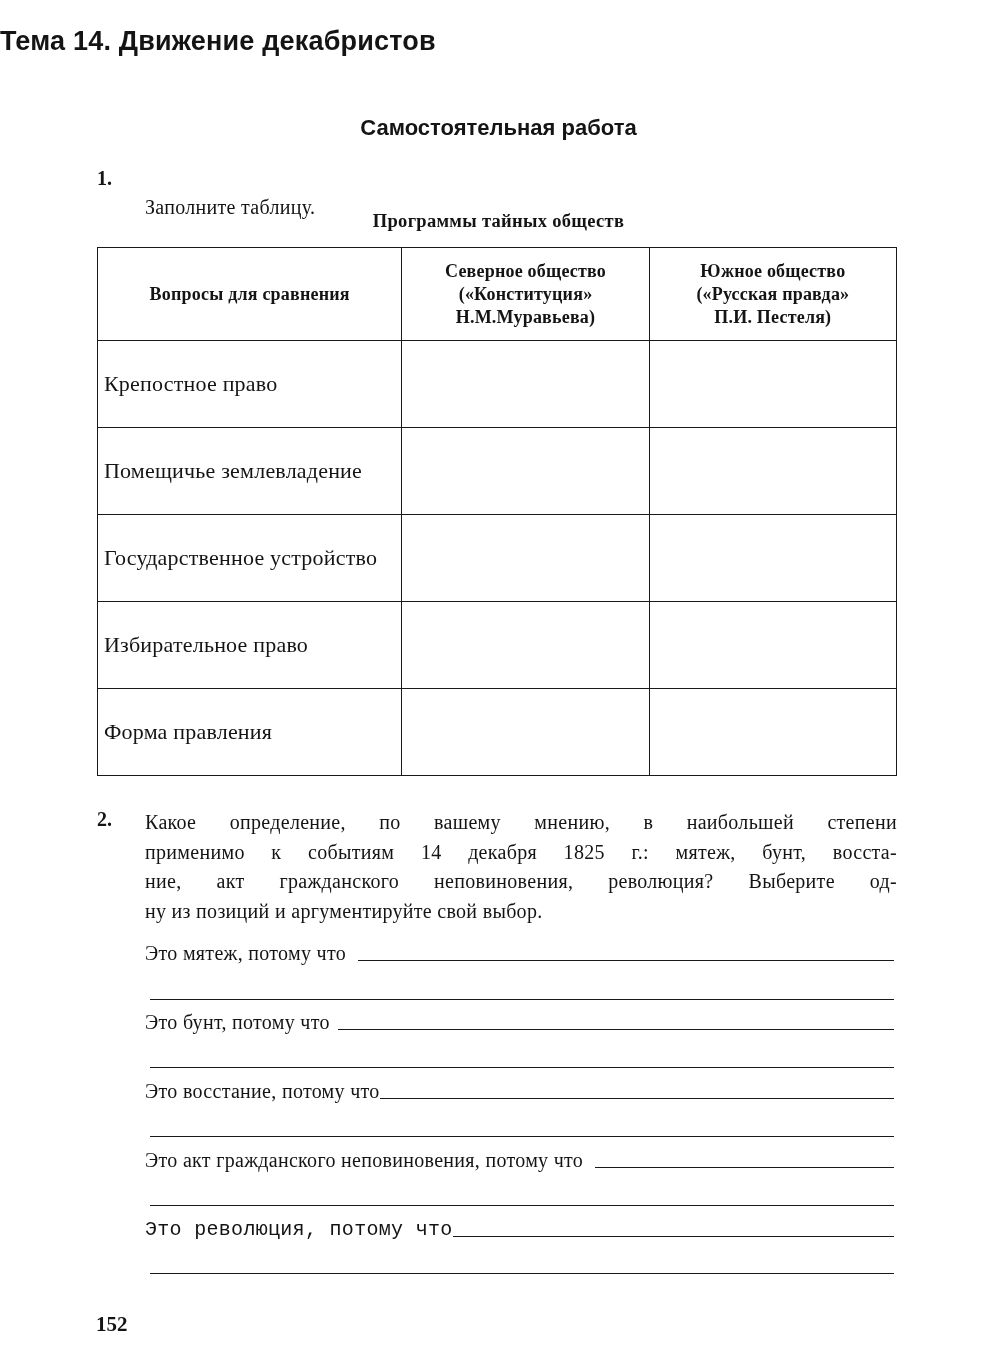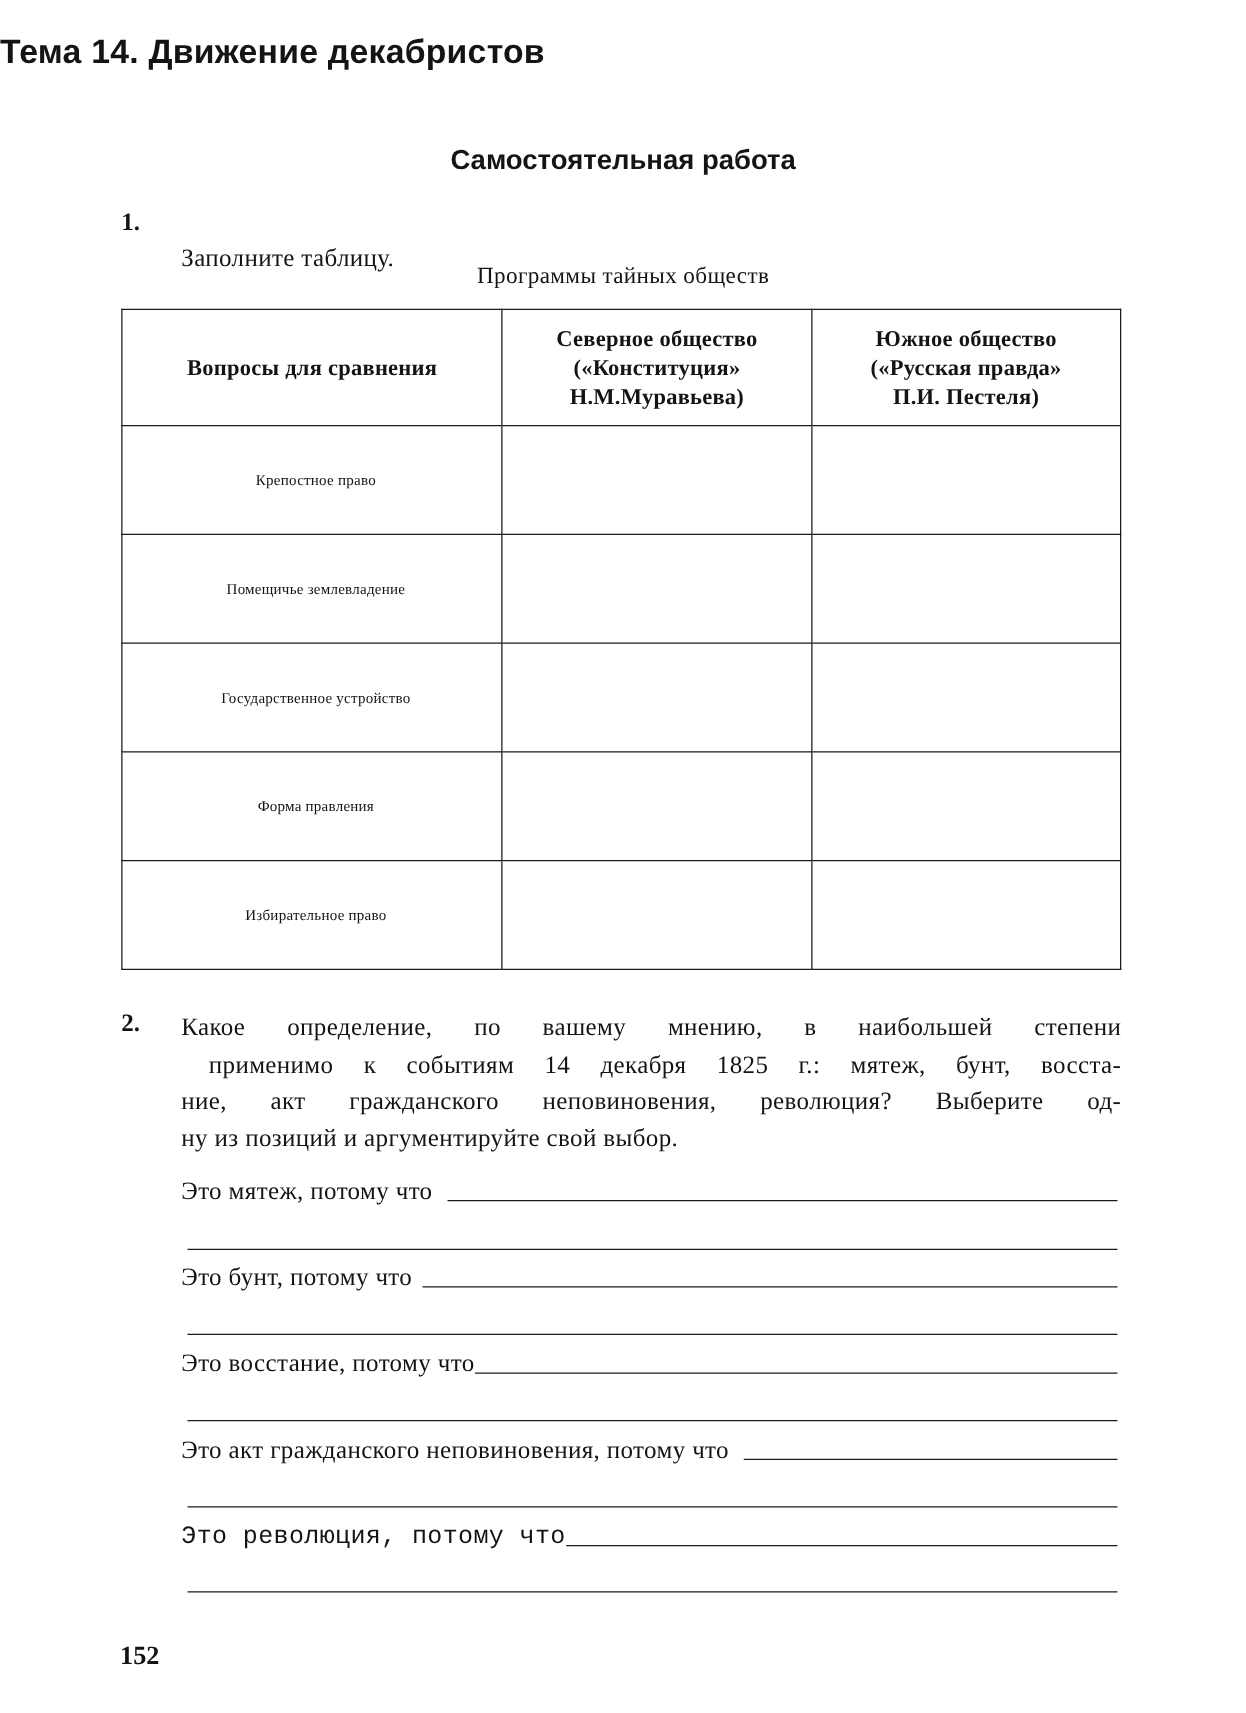--- a/index.html
+++ b/index.html
@@ -4,26 +4,26 @@
 <style>
   html, body { margin: 0; padding: 0; background: #ffffff; }
   body { width: 997px; height: 1370px; position: relative; overflow: hidden; color: #141414; }
   .title { position: absolute; left: 0; width: 996px; top: 26px; text-align: left;
     font-family: "Liberation Sans", sans-serif; font-weight: bold; font-size: 27px; letter-spacing: 0.2px; }
   .subtitle { position: absolute; left: 0; width: 997px; top: 115px; text-align: center;
     font-family: "Liberation Sans", sans-serif; font-weight: bold; font-size: 22px; }
   .task-num { position: absolute; font-family: "Liberation Serif", serif; font-weight: bold; font-size: 20px; }
   .task1-text { position: absolute; left: 145px; top: 167px; font-family: "Liberation Serif", serif; font-size: 20px; letter-spacing: 0.3px; margin-top: 29px; }
   .table-caption { position: absolute; left: 0; width: 997px; top: 211px; text-align: center;
-    font-family: "Liberation Serif", serif; font-weight: normal; font-size: 18.5px; letter-spacing: 0.3px; }
+    font-family: "Liberation Serif", serif; font-weight: bold; font-size: 18.5px; letter-spacing: 0.3px; }
   table.programs { position: absolute; left: 97px; top: 247px; width: 800px; border-collapse: collapse;
     font-family: "Liberation Serif", serif; }
   table.programs td, table.programs th { border: 1.6px solid #1a1a1a; padding: 0; }
   table.programs th { height: 92px; font-weight: bold; font-size: 18px; line-height: 23px; text-align: center; letter-spacing: 0.2px; }
-  table.programs td { height: 86px; font-size: 12px; letter-spacing: 0.2px; text-align: center; }
+  table.programs td { height: 86px; font-size: 22px; letter-spacing: 0.2px; }
   table.programs td.q { padding-left: 6px; }
   .col1 { width: 304px; } .col2 { width: 247px; } .col3 { width: 247px; }
   .task2-text { position: absolute; left: 145px; top: 808px; width: 752px; font-family: "Liberation Serif", serif;
     font-size: 20px; line-height: 29.5px; text-align: justify; text-align-last: left; letter-spacing: 0.3px; }
   .answer { position: absolute; left: 145px; width: 749px; font-family: "Liberation Serif", serif; font-size: 20px; letter-spacing: 0.3px; display: flex; align-items: flex-end; }
   .answer .label { white-space: nowrap; }
   .answer .blank { flex: 1; border-bottom: 1.5px solid #1a1a1a; height: 18px; margin-bottom: 4px; }
   .full-line { position: absolute; left: 150px; width: 744px; border-bottom: 1.5px solid #1a1a1a; height: 0; }
   .page-num { position: absolute; left: 96px; top: 1312px; font-family: "Liberation Serif", serif; font-weight: bold; font-size: 21px; }
 </style>
@@ -70,36 +70,36 @@
       <td class="q">Помещичье землевладение</td>
       <td></td>
       <td></td>
     </tr>
     <tr>
       <td class="q">Государственное устройство</td>
       <td></td>
       <td></td>
     </tr>
     <tr>
-      <td class="q">Форма правления</td>
+      <td class="q">Избирательное право</td>
       <td></td>
       <td></td>
     </tr>
     <tr>
-      <td class="q">Избирательное право</td>
+      <td class="q">Форма правления</td>
       <td></td>
       <td></td>
     </tr>
   </tbody>
 </table>
 
 <div class="task-num" style="left:97px; top:808px;">2.</div>
 <div class="task2-text">
   <div style="text-align-last: justify;">Какое определение, по вашему мнению, в наибольшей степени</div>
-  <div style="text-align-last: justify; margin-left: 22px;">применимо к событиям 14 декабря 1825 г.: мятеж, бунт, восста-</div>
+  <div style="text-align-last: justify;">применимо к событиям 14 декабря 1825 г.: мятеж, бунт, восста-</div>
   <div style="text-align-last: justify;">ние, акт гражданского неповиновения, революция? Выберите од-</div>
   <div>ну из позиций и аргументируйте свой выбор.</div>
 </div>
 
 <div class="answer" style="top:942px;">
   <span class="label">Это мятеж, потому что</span>
   <span style="width:12px"></span>
   <span class="blank"></span>
 </div>
 <div class="full-line" style="top:999px;"></div>

